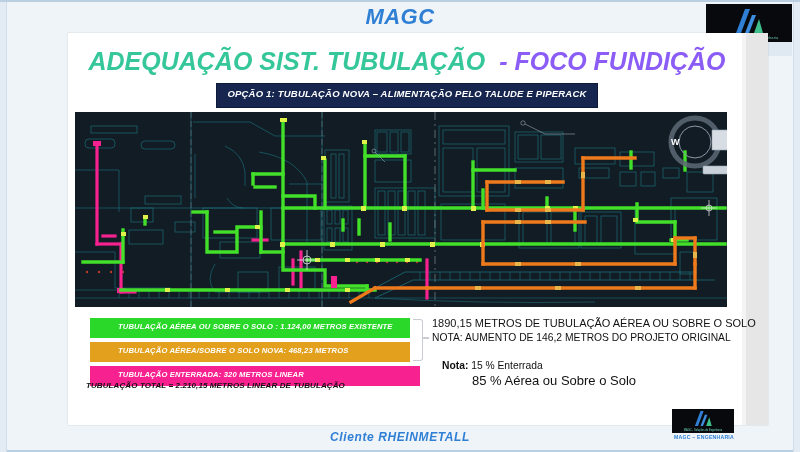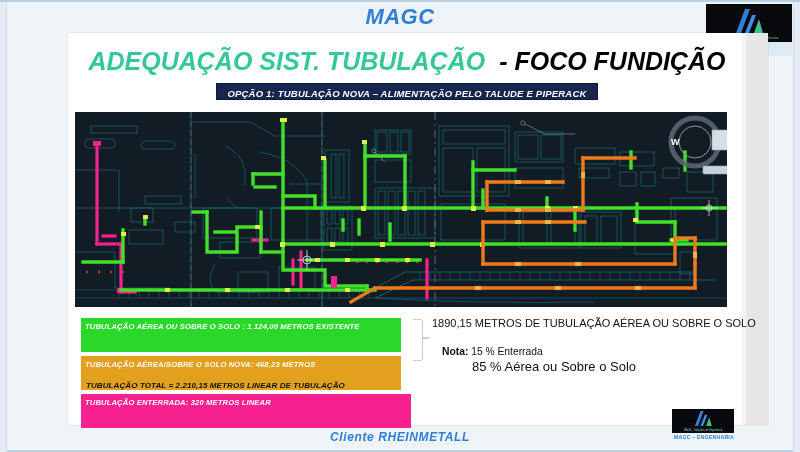--- a/index.html
+++ b/index.html
@@ -51,47 +51,48 @@
   #card-edge{position:absolute;right:0;top:0;width:22px;height:392px;background:#e6e6e6;}
   #card-edge2{position:absolute;right:22px;top:0;width:4px;height:392px;background:#f4f4f4;}
 
   
   #title-row{
     position:absolute;left:0;top:14px;width:678px;text-align:center;
     font-size:25px;font-style:italic;font-weight:bold;white-space:nowrap;
     font-family:"Liberation Sans", sans-serif;
   }
   #title-main{color:#35c79a;}
-  #title-sub{color:#000000;}
+  #title-sub{color:#8b5cf6;}
 
   #subtitle-wrap{position:absolute;left:0;top:50px;width:678px;text-align:center;}
   #subtitle{
     display:inline-block;
     background:#16264f;color:#ffffff;
     font-size:9.5px;font-weight:bold;font-style:italic;
-    padding:4px 10px 0 10px;
+    padding:4px 10px 8px 10px;
     letter-spacing:.2px;white-space:nowrap;
     border:1px solid #0d1a38;
   }
 
   
   #cad{
     position:absolute;left:7px;top:79px;width:652px;height:195px;
     background:#111c24;overflow:hidden;
   }
   #cad svg{display:block;}
 
   
   #legend{position:absolute;left:13px;top:285px;width:330px;}
   .legend-bar{
-    height:34px;line-height:17px;
+    height:20px;line-height:17px;
     color:#ffffff;font-size:7.6px;font-weight:bold;font-style:italic;
-    padding-left:4px;margin-bottom:4px;white-space:nowrap;
+    padding-left:28px;margin-bottom:4px;white-space:nowrap;
     letter-spacing:.15px;
     box-sizing:border-box;
+    margin-left:9px;
   }
   #total-line{
     position:absolute;left:18px;top:348px;
     font-size:8px;font-weight:bold;font-style:italic;color:#111;
     white-space:nowrap;letter-spacing:.1px;
   }
 
   
   #bracket{
     position:absolute;left:345px;top:286px;width:9px;height:40px;
@@ -482,20 +483,21 @@
       </div>
     </div>
 
     <div id="bracket"></div>
     <div id="bracket-tail"></div>
 
     <div id="total-line">TUBULAÇÃO TOTAL = 2.210,15  METROS LINEAR DE TUBULAÇÃO</div>
 
     <div id="rtext">
       <div class="l1">1890,15  METROS DE TUBULAÇÃO AÉREA OU SOBRE O SOLO</div>
+      <div class="l2">NOTA: AUMENTO DE 146,2 METROS DO PROJETO ORIGINAL</div>
       <div class="l3"><b>Nota:</b><span> 15 % Enterrada</span></div>
       <div class="l4">85 % Aérea ou Sobre o Solo</div>
     </div>
 
     <div id="mini-logo">
       <svg width="26" height="15" viewBox="0 0 34 24" style="position:absolute;left:50%;top:2px;transform:translateX(-50%);">
         <polygon points="4,24 13,0 18,0 9,24" fill="#2f7fd4"></polygon>
         <polygon points="13,24 20,6 24,6 17,24" fill="#3f8fe0"></polygon>
         <polygon points="22,24 27,10 31,24" fill="#3fc08a"></polygon>
       </svg>

